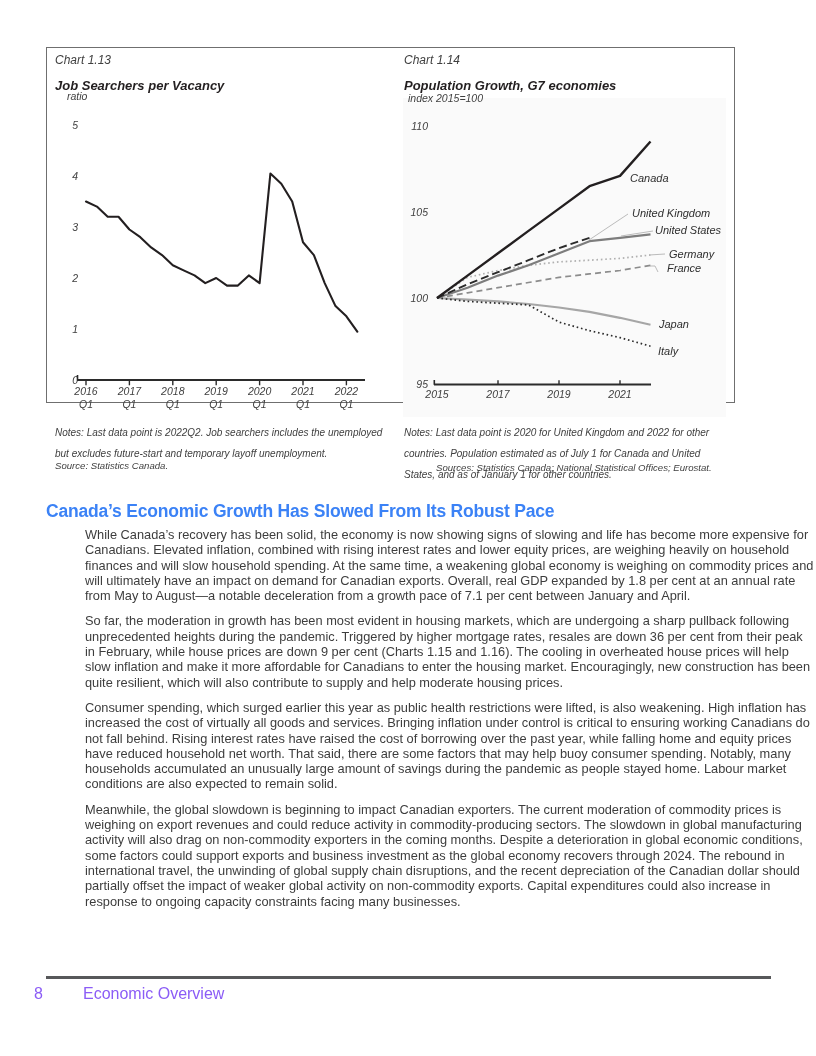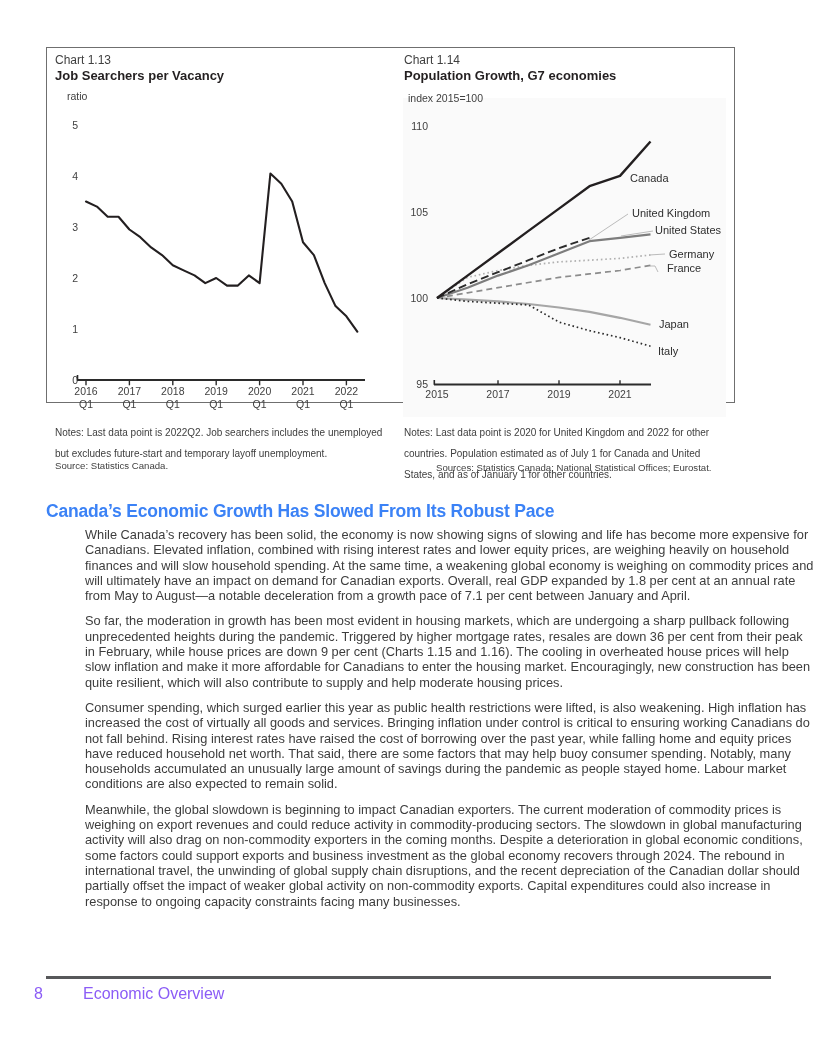--- a/index.html
+++ b/index.html
@@ -1,24 +1,24 @@
 <!DOCTYPE html>
 <html><head>
 <meta charset="utf-8">
 <style>
   html,body{margin:0;padding:0;background:#e8e8e8;}
   .page{position:relative;width:816px;height:1056px;background:#ffffff;margin:0 auto;
         font-family:"Liberation Sans",sans-serif;color:#3d3d3d;overflow:hidden;}
   .charts-box{position:absolute;left:46px;top:47px;width:689px;height:356px;
-              border:1.5px solid #6f6f6f;box-sizing:border-box;background:#fff;}
+              border:1.5px solid #6f6f6f;box-sizing:border-box;background:#fff;font-style:italic;}
   .chart-head{position:absolute;top:5px;}
   .chart-head.a{left:8px;}
   .chart-head.b{left:357px;}
   .chart-label{font-size:12px;color:#3f3f3f;line-height:15px;}
-  .chart-title{font-size:13px;font-weight:bold;color:#231f20;line-height:16px;}
+  .chart-title{font-size:13px;font-weight:bold;color:#231f20;line-height:16px;margin-top:10px;}
   svg.plot{position:absolute;top:0;display:block;}
   #svgA{left:0;}
   #svgB{left:356px;}
   .notes{position:absolute;font-size:10px;line-height:21px;color:#404040;}
   .notes.a{left:8px;top:374px;width:342px;}
   .src.a{left:8px;top:412px;width:342px;}
   .notes.b{left:357px;top:374px;width:327px;}
   .src.b{left:357px;top:414px;width:327px;margin-left:32px;}
   .src{position:absolute;font-size:9.6px;line-height:12.6px;color:#404040;}
   .headline{position:absolute;left:46px;top:489px;width:730px;font-size:17.5px;

